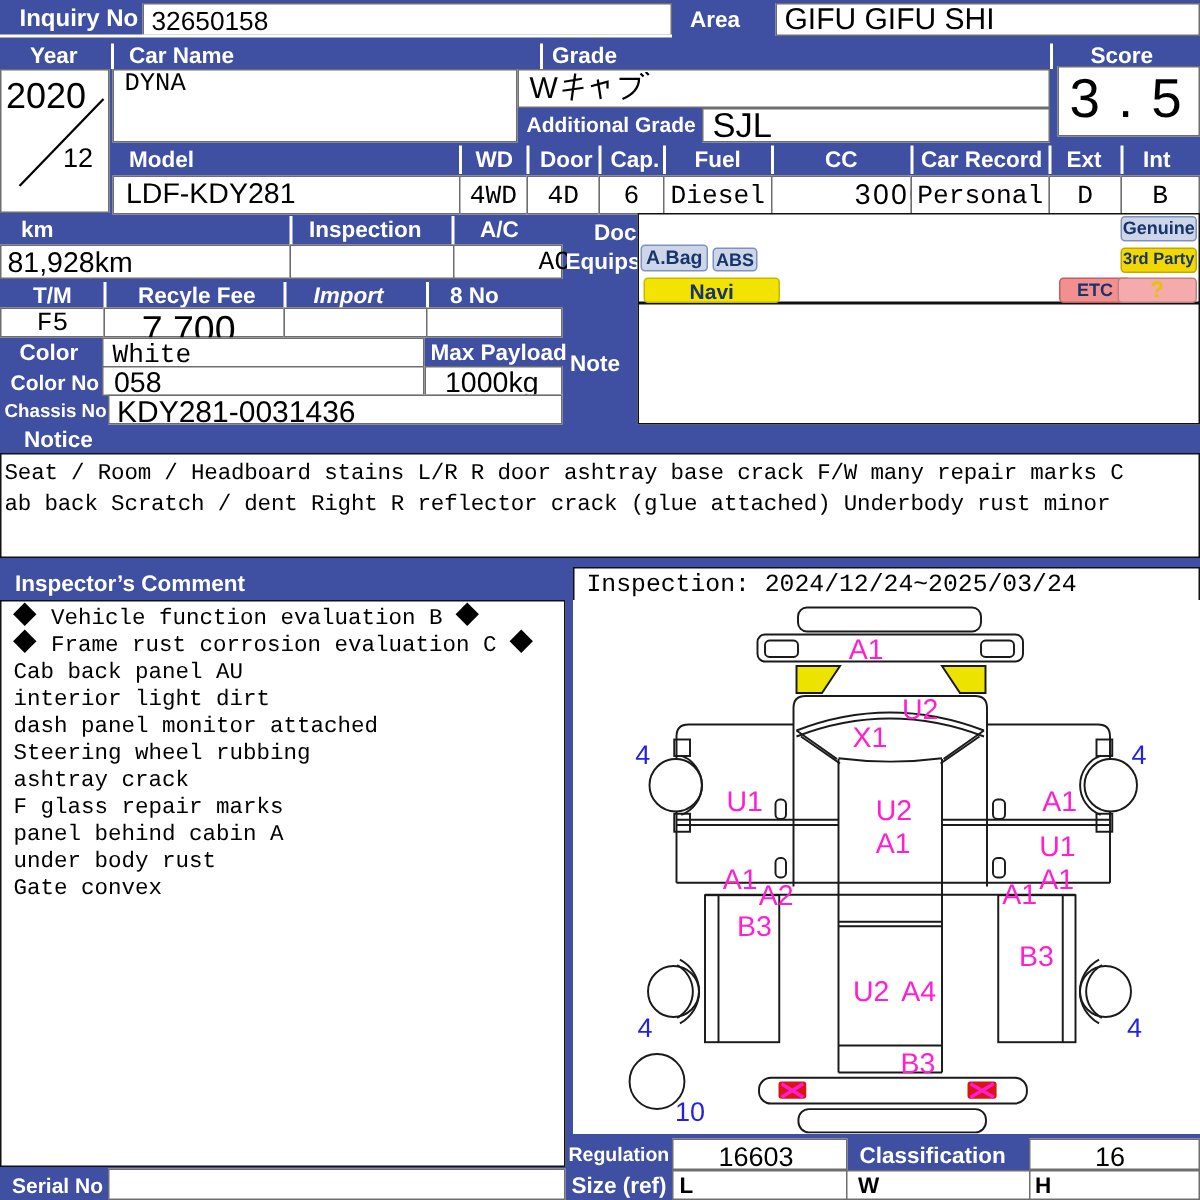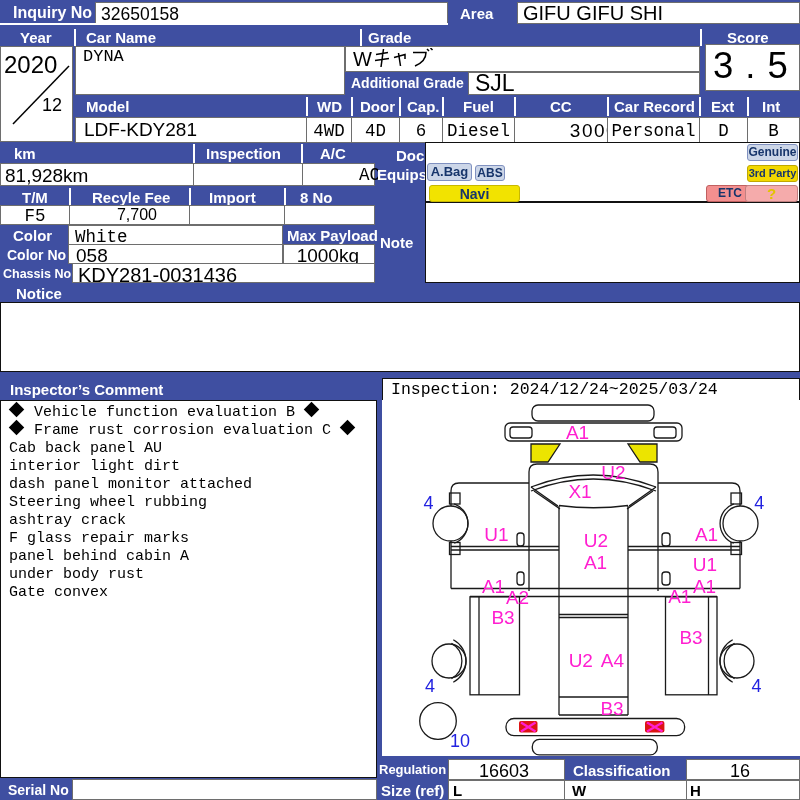--- a/index.html
+++ b/index.html
@@ -109,29 +109,29 @@
 <div class="badge" style="left:747px;top:144px;width:51px;height:17px;background:#ccd6e8;border:1px solid #8091c0;color:#17356b;font-size:12px;line-height:15px;">Genuine</div>
 <div class="badge" style="left:427px;top:163px;width:45px;height:18px;background:#ccd6e8;border:1px solid #8091c0;color:#17356b;font-size:13px;line-height:16px;">A.Bag</div>
 <div class="badge" style="left:475px;top:165px;width:30px;height:16px;background:#ccd6e8;border:1px solid #8091c0;color:#17356b;font-size:12px;line-height:14px;">ABS</div>
 <div class="badge" style="left:747px;top:165px;width:51px;height:17px;background:#f2d800;border:1px solid #c0a800;color:#17356b;font-size:11px;line-height:15px;">3rd Party</div>
 <div class="badge" style="left:429px;top:185px;width:91px;height:17px;background:#f2e300;border:1px solid #c8b800;color:#17356b;font-size:14px;line-height:16px;">Navi</div>
 <div class="badge" style="left:706px;top:185px;width:48px;height:17px;background:#f38f8f;border:1px solid #c06060;color:#17356b;font-size:12px;line-height:15px;">ETC</div>
 <div class="badge" style="left:745px;top:185px;width:53px;height:17px;background:#f5abab;border:1px solid #c08080;color:#e2c400;font-size:15px;line-height:16px;">?</div>
 
 <div class="hd" style="left:22px;top:189px;font-size:15px;">T/M</div>
 <div class="hd" style="left:92px;top:189px;font-size:15px;">Recyle Fee</div>
-<div class="hd" style="left:209px;top:189px;font-size:15px;">Import</div>
+<div class="hd" style="left:209px;top:189px;font-size:15px;font-style:italic;">Import</div>
 <div class="hd" style="left:300px;top:189px;font-size:15px;">8 No</div>
 <div class="sep" style="left:69px;top:188px;width:2px;height:19px;"></div>
 <div class="sep" style="left:189px;top:188px;width:2px;height:19px;"></div>
 <div class="sep" style="left:284px;top:188px;width:2px;height:19px;"></div>
 <div class="wb" style="left:0px;top:205px;width:70px;height:20px;"></div>
 <div class="m" style="left:0px;top:206px;width:70px;text-align:center;font-size:17.5px;">F5</div>
 <div class="wb" style="left:69px;top:205px;width:121px;height:20px;"></div>
-<div class="v" style="left:69px;top:206px;width:88px;text-align:right;font-size:16px;">7,700</div>
+<div class="v" style="left:69px;top:206px;width:88px;text-align:right;font-size:25px;">7,700</div>
 <div class="wb" style="left:189px;top:205px;width:96px;height:20px;"></div>
 <div class="wb" style="left:284px;top:205px;width:91px;height:20px;"></div>
 
 <div class="hd" style="left:13px;top:227px;font-size:15px;">Color</div>
 <div class="wb" style="left:68px;top:225px;width:215px;height:20px;"></div>
 <div class="m" style="left:75px;top:227px;font-size:17.5px;">White</div>
 <div class="hd" style="left:287px;top:227px;font-size:15px;">Max Payload</div>
 <div class="hd" style="left:7px;top:247px;font-size:14px;">Color No</div>
 <div class="wb" style="left:68px;top:244px;width:215px;height:20px;"></div>
 <div class="v" style="left:76px;top:245px;font-size:19px;">058</div>
@@ -139,20 +139,22 @@
 <div class="v" style="left:283px;top:245px;width:76px;text-align:right;font-size:19px;">1000kg</div>
 <div class="hd" style="left:3px;top:267px;font-size:12.5px;">Chassis No</div>
 <div class="wb" style="left:72px;top:263px;width:303px;height:20px;"></div>
 <div class="v" style="left:78px;top:264px;font-size:20px;">KDY281-0031436</div>
 
 <div class="hd" style="left:380px;top:234px;font-size:15px;">Note</div>
 <div class="wbk" style="left:425px;top:202px;width:375px;height:81px;"></div>
 
 <div class="hd" style="left:16px;top:285px;font-size:15px;">Notice</div>
 <div class="wbk" style="left:0px;top:302px;width:800px;height:70px;"></div>
+<div class="m" style="left:3px;top:305px;font-size:15px;letter-spacing:-0.12px;line-height:21px;white-space:pre;">Seat / Room / Headboard stains L/R R door ashtray base crack F/W many repair marks C
+ab back Scratch / dent Right R reflector crack (glue attached) Underbody rust minor</div>
 
 <div style="position:absolute;left:0px;top:378px;width:378px;height:22px;background:#3f4fa1;"></div>
 <div class="hd" style="left:10px;top:381px;font-size:15px;">Inspector’s Comment</div>
 <div class="wbk" style="left:382px;top:378px;width:418px;height:23px;"></div>
 <div class="m" style="left:391px;top:380px;font-size:16.5px;">Inspection: 2024/12/24~2025/03/24</div>
 
 <div class="wbk" style="left:0px;top:400px;width:377px;height:378px;"></div>
 <div class="m" style="left:9px;top:404px;font-size:15px;line-height:18px;white-space:pre;"><span class="dia"></span> Vehicle function evaluation B <span class="dia"></span>
 <span class="dia"></span> Frame rust corrosion evaluation C <span class="dia"></span>
 Cab back panel AU

